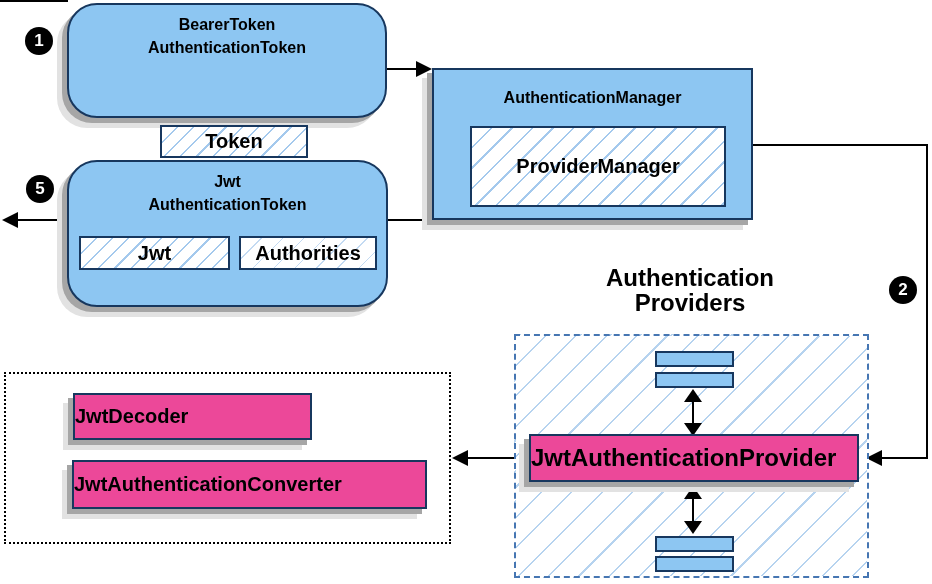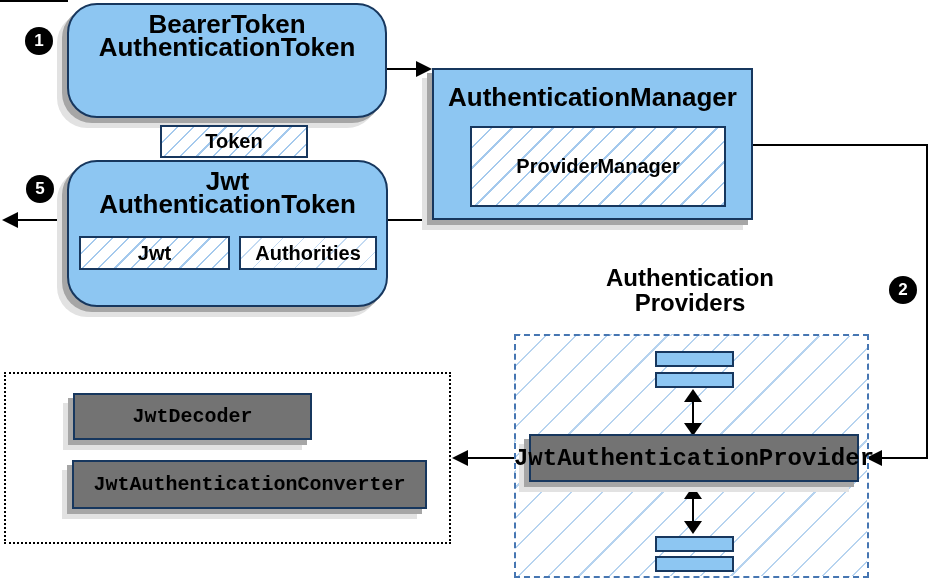--- a/index.html
+++ b/index.html
@@ -8,30 +8,30 @@
   .canvas {
     position:relative; width:932px; height:584px; background:#ffffff;
     overflow:hidden; font-weight:bold; color:#000;
   }
   
   .bbox {
     position:absolute; background:#8dc6f2; border:2px solid #17375e;
     box-shadow:-5px 5px 0 #a6a6a6, -10px 10px 0 #e2e2e2;
   }
   .rounded { border-radius:30px; }
-  .btitle { text-align:center; font-size:26px; line-height:23px; padding-top:8px; }
+  .btitle { text-align:center; font-size:16px; line-height:23px; padding-top:8px; }
   .field {
     position:absolute; border:2px solid #17375e; background-color:#ffffff;
     background-image:repeating-linear-gradient(135deg, transparent, transparent 10px, #a4c9ed 10px, #a4c9ed 11.5px);
     display:flex; align-items:center; justify-content:center; font-size:20px;
   }
   .solidlabel {
-    position:absolute; background:#737373; border:2px solid #17375e;
+    position:absolute; background:#ec4899; border:2px solid #17375e;
     box-shadow:-5px 5px 0 #a6a6a6, -10px 10px 0 #e2e2e2;
-    display:flex; align-items:center; justify-content:center; font-size:20px;font-family:Liberation Mono, monospace;
+    display:flex; align-items:center; justify-content:flex-start; font-size:20px;
   }
   
   .dashedbox {
     position:absolute; border:2px dashed #4676b2; background-color:#ffffff;
     background-image:repeating-linear-gradient(135deg, transparent, transparent 20px, #b6d3ef 20px, #b6d3ef 21.5px);
   }
   .dottedbox { position:absolute; border:2px dotted #000; background:#fff; }
   
   .hline { position:absolute; height:2px; background:#000; }
   .vline { position:absolute; width:2px; background:#000; }

